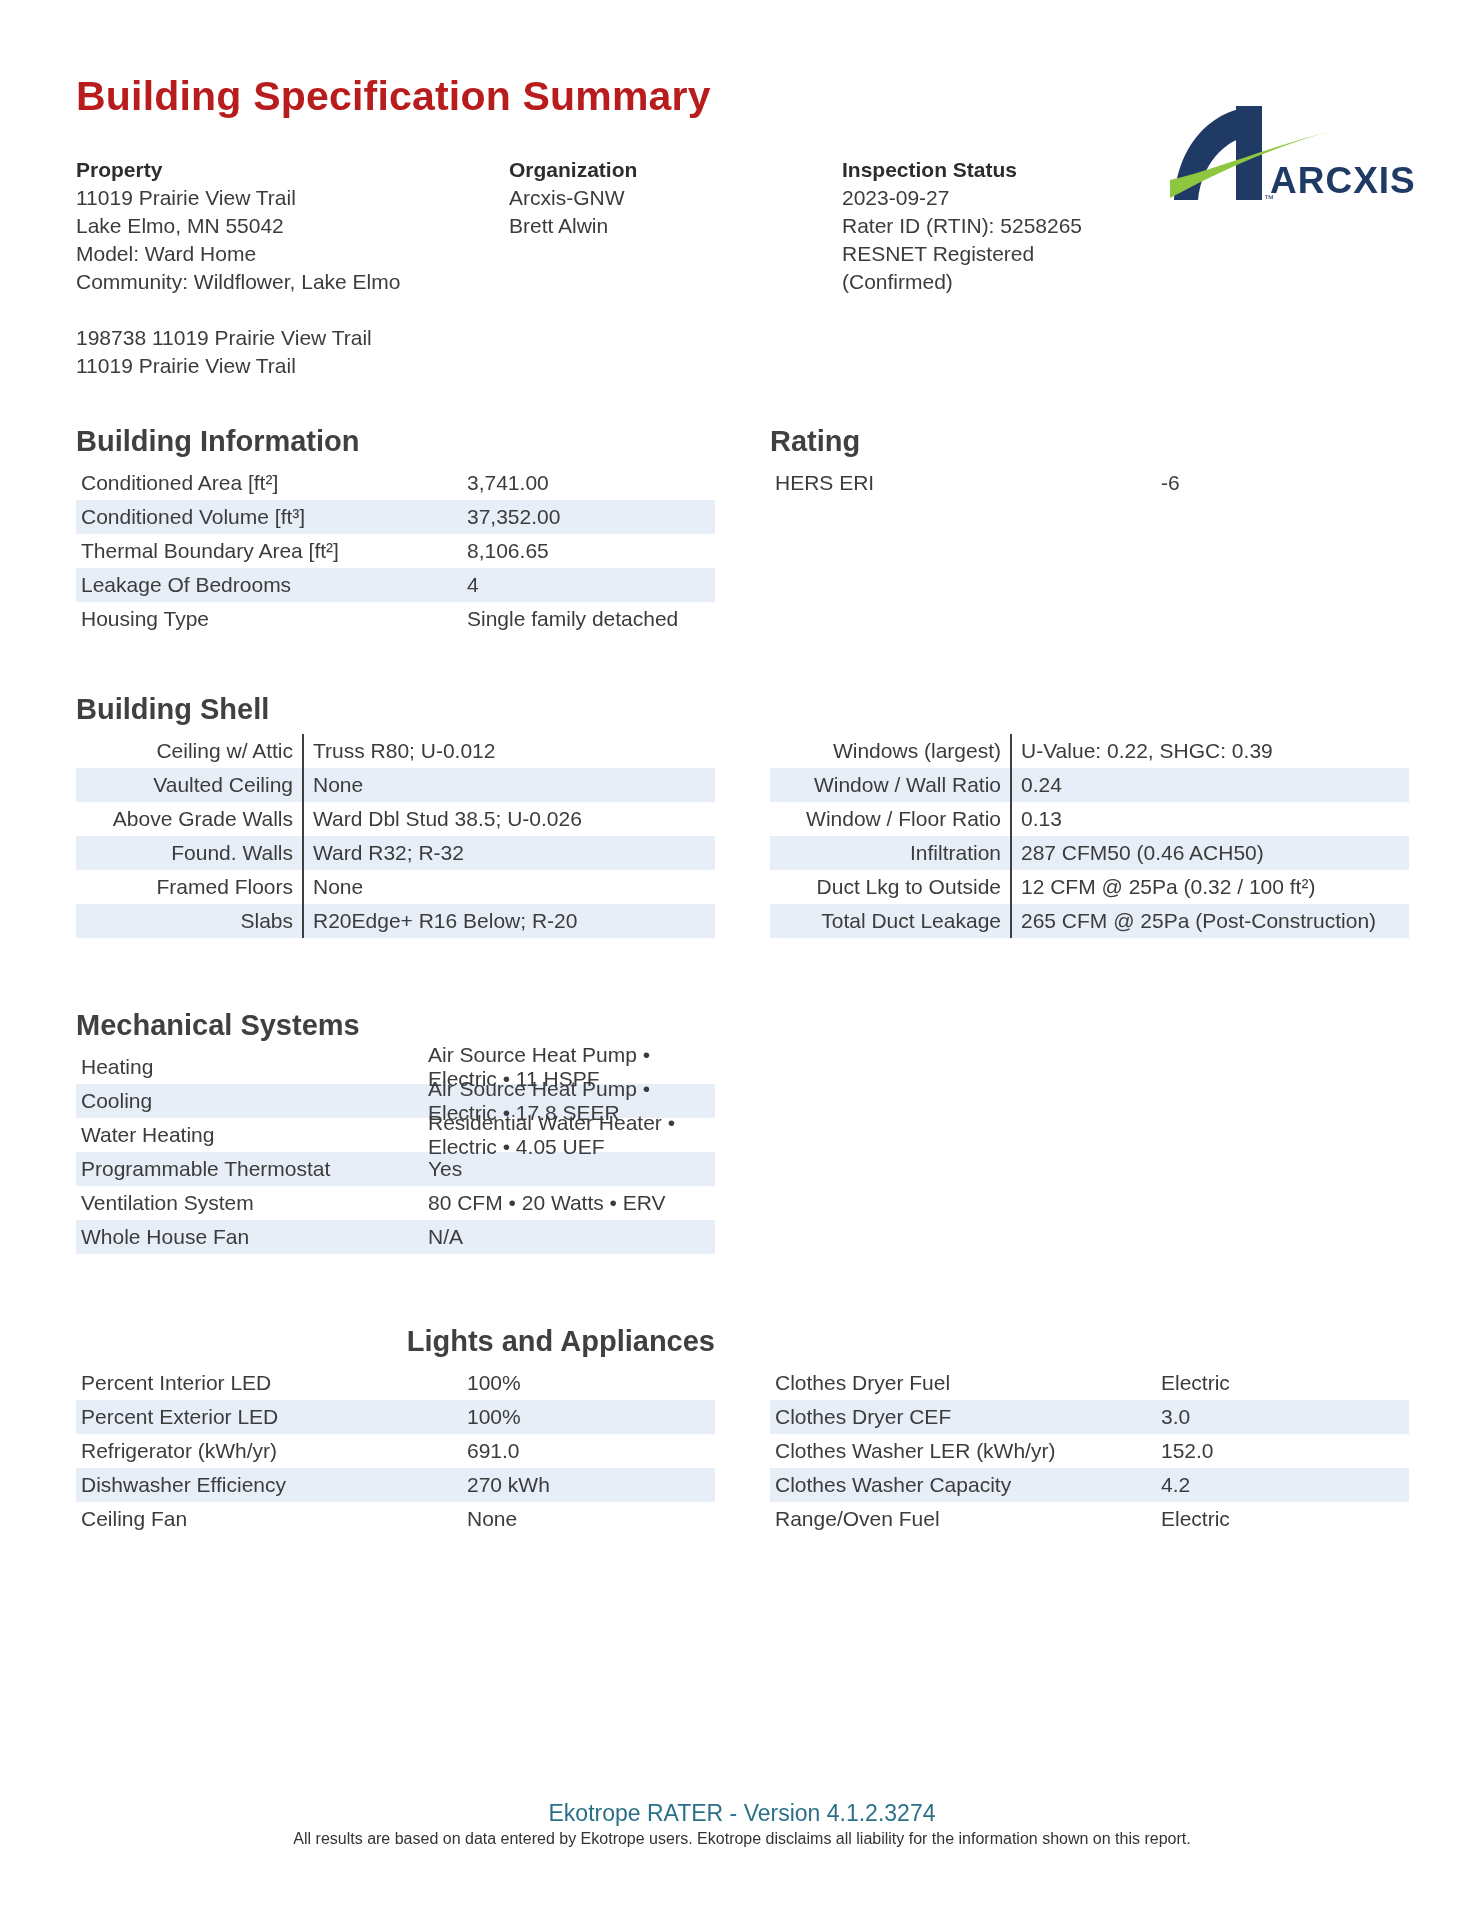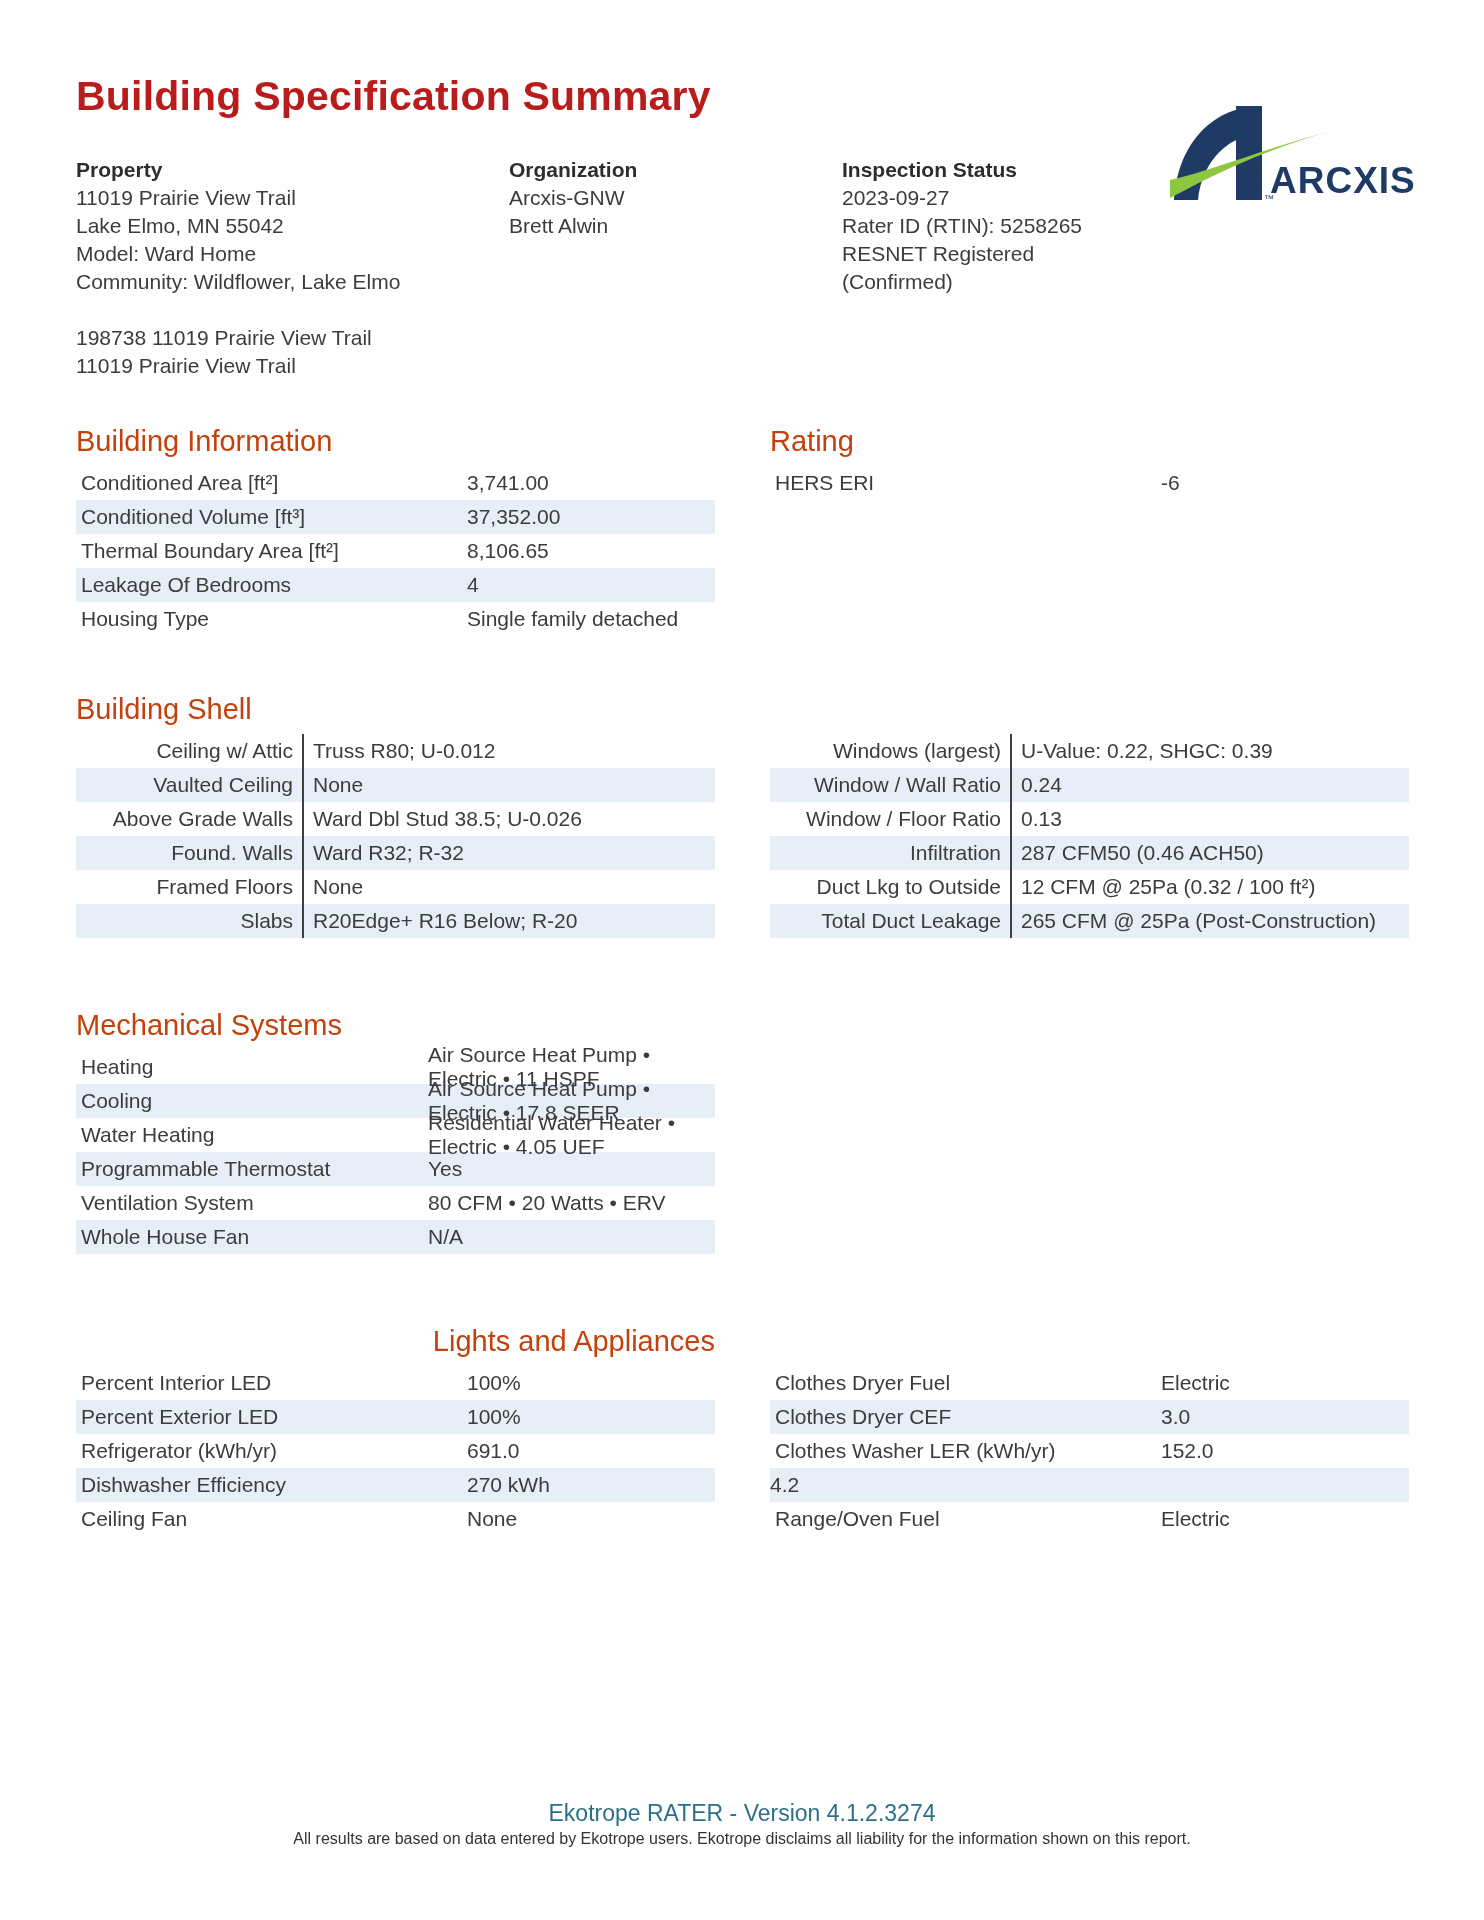--- a/index.html
+++ b/index.html
@@ -20,21 +20,21 @@
   .info-label { font-weight:bold; color:#2d2d2d; }
   .block2 { margin-top:28px; }
   .logo { position:absolute; left:1170px; top:96px; width:272px; height:118px; }
 
   .section-info { margin-top:44px; }
   .section-shell { margin-top:56px; }
   .section-mech { margin-top:70px; }
   .section-lights { margin-top:70px;text-align:right; }
 
   h2.sec-heading {
-    margin:0 0 8px 0; font-size:29px; line-height:34px; font-weight:normal; color:#c2410c;
+    margin:0 0 8px 0; font-size:29px; line-height:34px; font-weight:bold; color:#404040;
   }
   .h2-spacer { height:42px; }
 
   .two-col { display:flex; gap:55px; }
   .col { width:639px; flex:0 0 639px; }
 
   .kv-table { font-size:21px; color:#3c3c3c; }
   .kv-row { display:flex; align-items:stretch; height:34px; }
   .kv-row:nth-child(even) { background:#e7eef8; }
   .kv-row .lbl { flex:0 0 391px; padding-left:5px; display:flex; align-items:center; }
@@ -256,20 +256,21 @@
         </div>
         <div class="kv-row">
           <div class="lbl">Clothes Dryer CEF</div>
           <div class="val">3.0</div>
         </div>
         <div class="kv-row">
           <div class="lbl">Clothes Washer LER (kWh/yr)</div>
           <div class="val">152.0</div>
         </div>
         <div class="kv-row">
+          <div class="lbl">Clothes Washer Capacity</div>
           <div class="val">4.2</div>
         </div>
         <div class="kv-row">
           <div class="lbl">Range/Oven Fuel</div>
           <div class="val">Electric</div>
         </div>
       </div>
     </div>
   </div>
 

